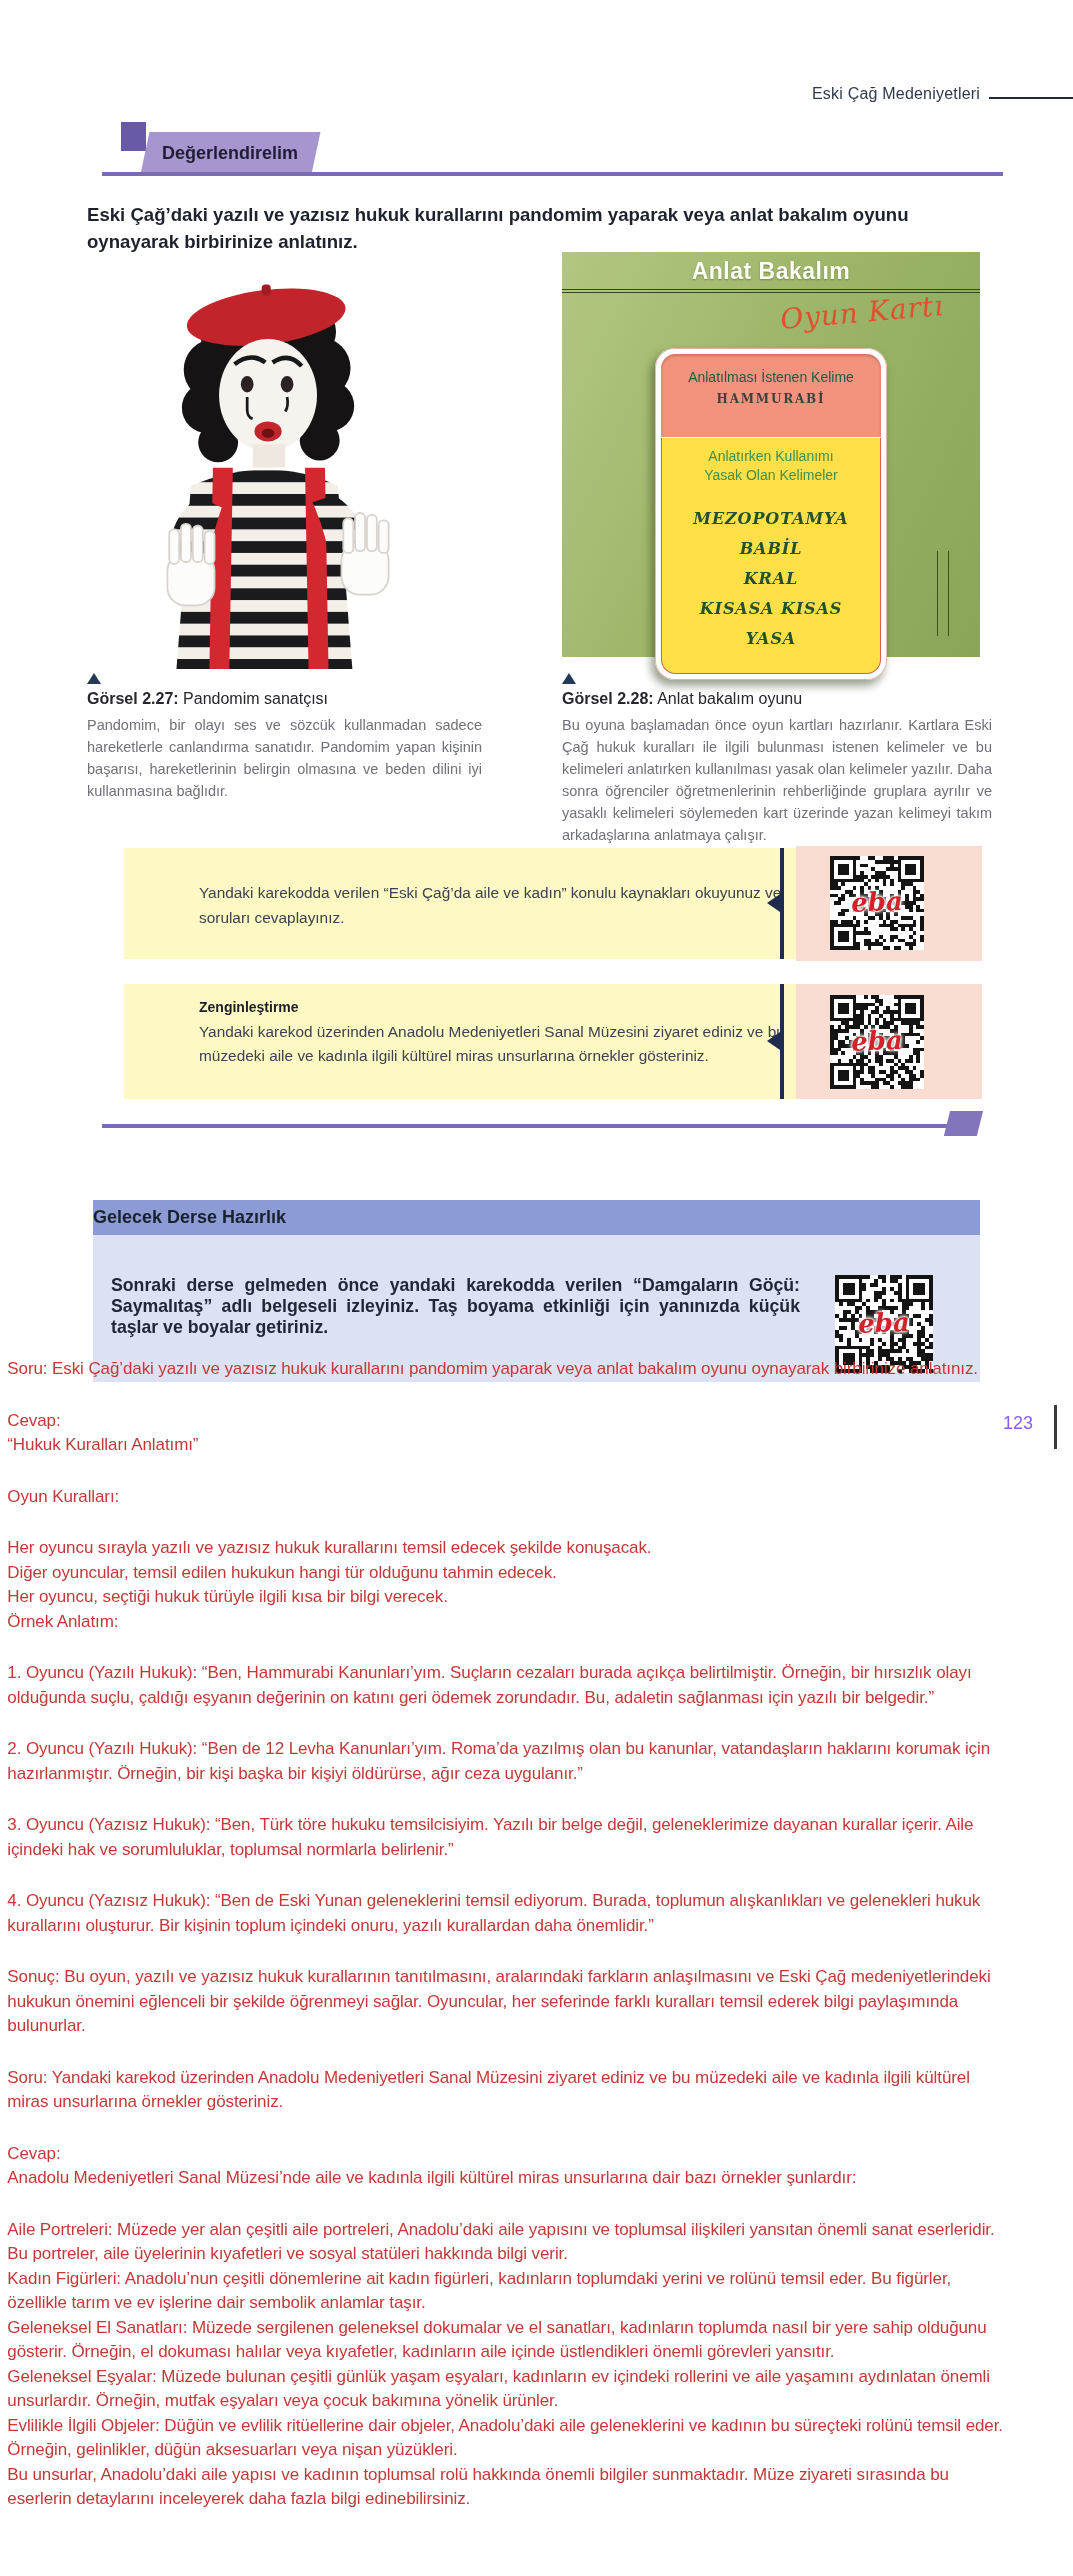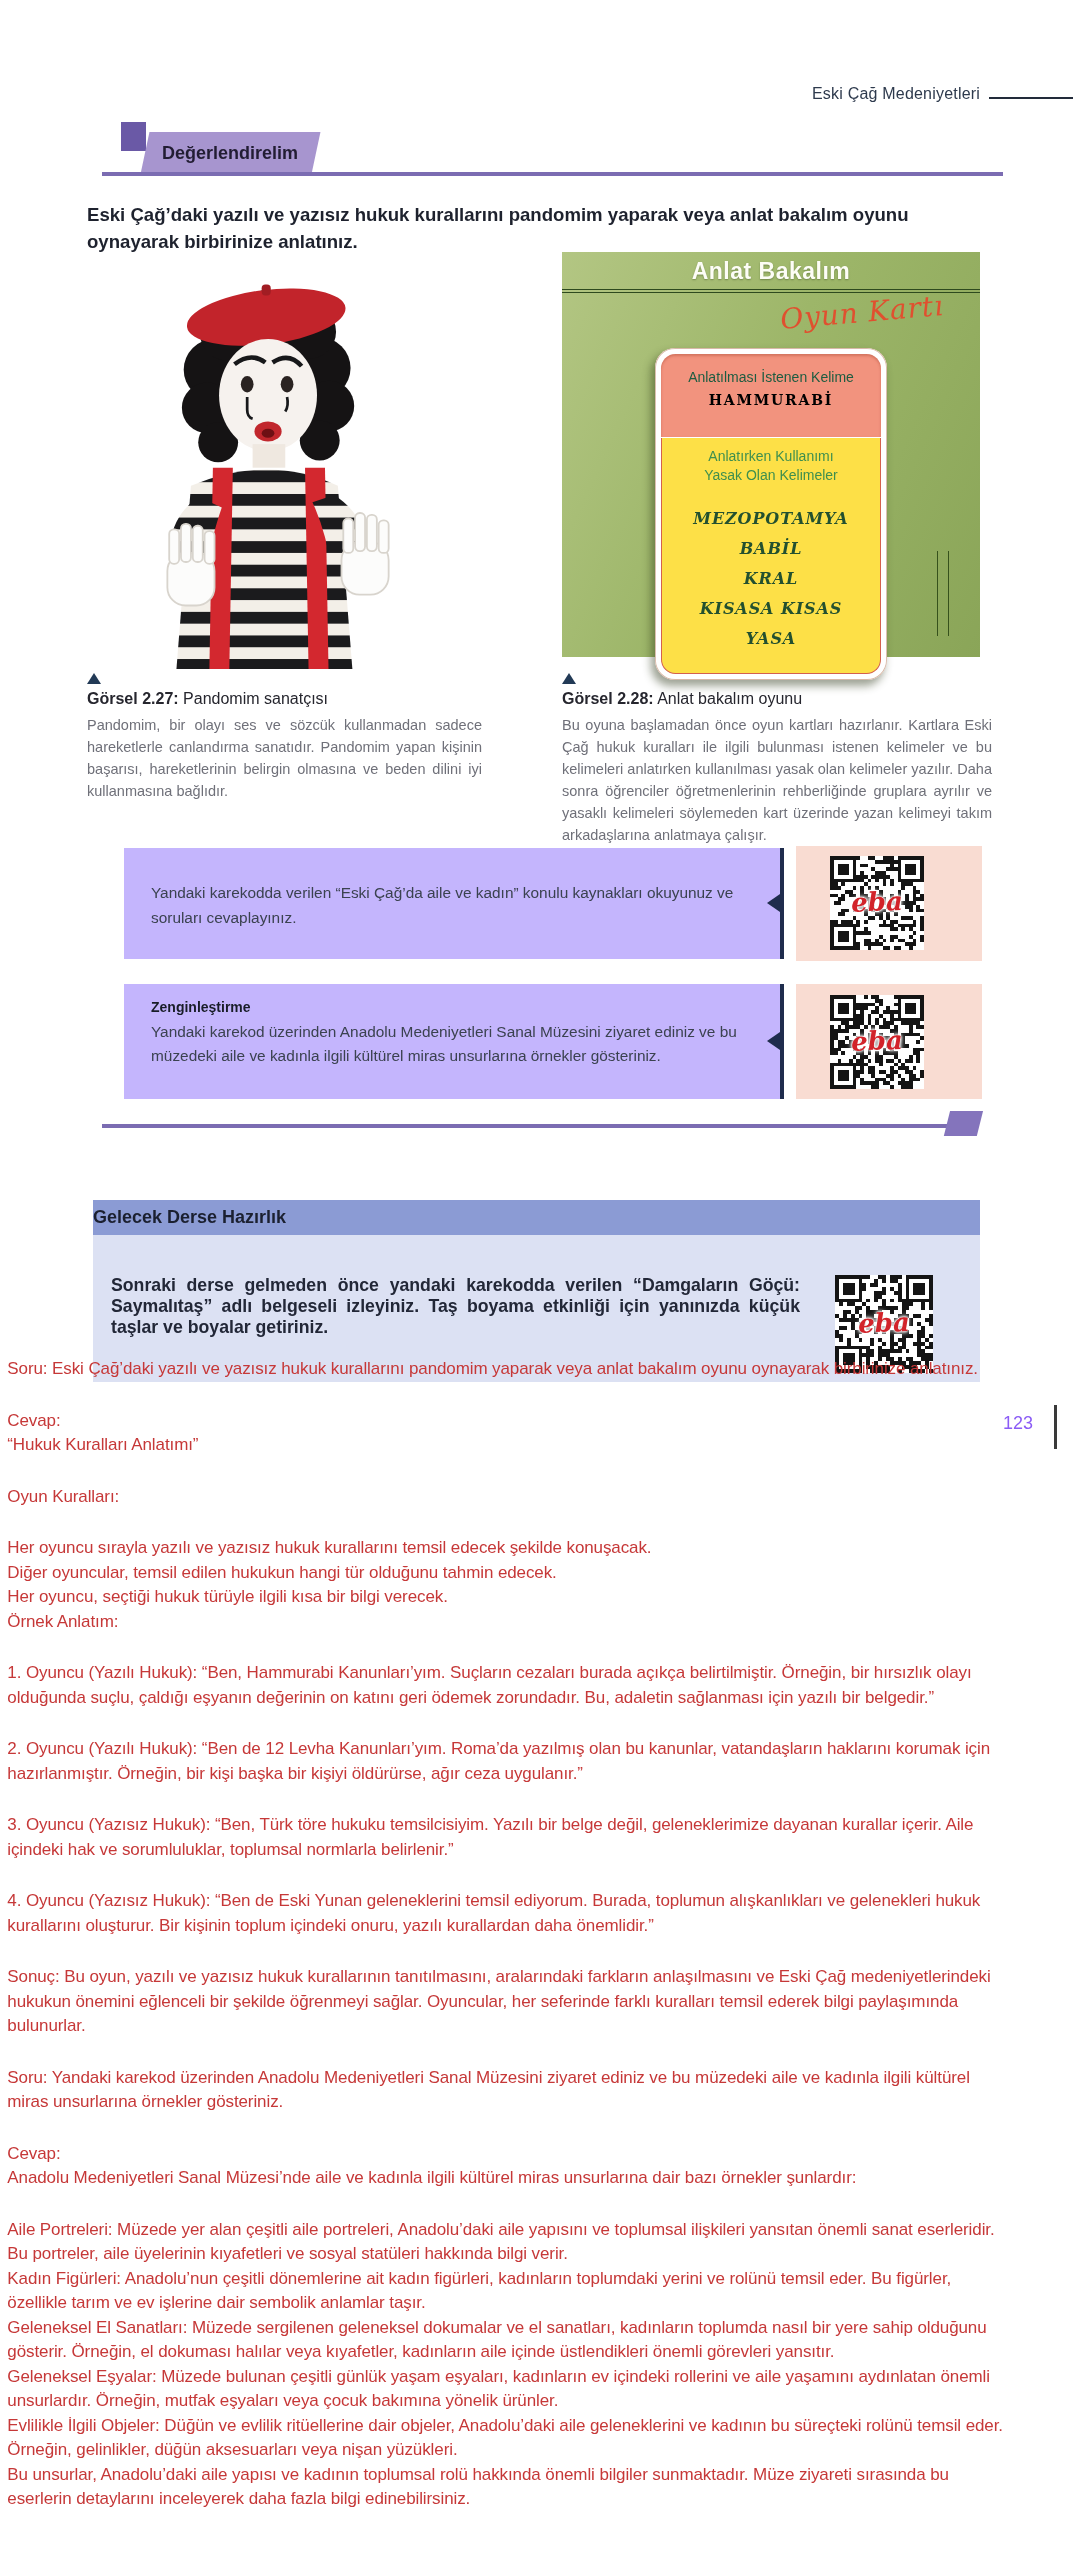--- a/index.html
+++ b/index.html
@@ -29,42 +29,42 @@
   .gc-rule{position:absolute;left:0;top:37px;width:100%;height:3.6px;
     border-top:1.5px solid #2e4a1e;border-bottom:1.1px solid #2e4a1e;box-sizing:border-box;}
   .gc-script{position:absolute;right:36px;top:44px;font-family:"DejaVu Serif",serif;
     font-style:italic;font-size:28px;color:#e0502f;transform:rotate(-5deg);letter-spacing:0.9px;}
   .card{position:absolute;left:93px;top:96px;width:232px;height:332px;background:#fff;
     border-radius:20px;box-shadow:-3.6px 5.4px 9px rgba(40,50,20,.45), inset 0 0 0 0.9px #d8b9a8;}
   .card-head{position:absolute;left:6.3px;top:6.3px;right:6.3px;height:83px;background:#f2937e;
     border-radius:14.5px 14.5px 0 0;text-align:center;box-shadow:inset 0 1.8px 2.7px rgba(150,50,30,.35);}
   .card-head .t-label{margin-top:14.5px;font-size:14px;color:#1d5c41;}
   .card-head .t-word{margin-top:7.3px;font-family:"DejaVu Serif",serif;font-weight:bold;
-    font-size:14px;color:#000000;letter-spacing:1.8px;}
+    font-size:12px;color:#404040;letter-spacing:1.8px;}
   .card-body{position:absolute;left:6.3px;top:90px;right:6.3px;bottom:6.3px;background:#fde047;
     border:1.5px solid #d4604d;border-top:none;border-radius:0 0 14.5px 14.5px;text-align:center;}
   .card-body .fl{margin-top:9px;font-size:14px;line-height:19px;color:#3f8f4e;}
   .fw{margin-top:24px;}
   .fw-item{font-family:"DejaVu Serif",serif;font-style:italic;font-weight:bold;
     font-size:16px;color:#23502f;letter-spacing:0.9px;margin-top:11px;}
   .gc-vlines{position:absolute;left:375px;top:299px;width:10px;height:85px;
     border-left:1.5px solid #36511c;border-right:1.5px solid #36511c;}
 
   
   .cap{color:#6f7079;}
   .tri{width:0;height:0;border-left:7.3px solid transparent;border-right:7.3px solid transparent;
     border-bottom:11px solid #223a56;}
   .cap-title{margin-top:6.3px;font-size:16px;color:#26262e;}
   .cap-title b{font-weight:bold;}
   .cap-body{margin-top:5.4px;font-size:14.5px;line-height:22px;text-align:justify;}
   .cap-left{left:87px;top:673px;width:395px;}
   .cap-right{left:562px;top:673px;width:430px;}
 
   
-  .pinkbox{background:#c4b5fd;}
+  .pinkbox{background:#fef9c3;padding-left:48px;}
   .box1{left:124px;top:848px;width:659px;height:111px;}
   .box1 .bx-text{padding:33px 18px 0 27px;}
   .bx-text{font-size:15.4px;line-height:24.5px;color:#3b4250;}
   .box2{left:124px;top:984px;width:659px;height:115px;}
   .box2 .bx-title{padding:14.5px 0 0 27px;font-size:14px;font-weight:bold;color:#191d28;}
   .box2 .bx-text{padding:5.4px 18px 0 27px;}
   .ptr-line{width:3.6px;background:#1f2c4d;}
   .pl1{left:780px;top:848px;height:111px;}
   .pl2{left:780px;top:984px;height:115px;}
   .ptr-arrow{width:0;height:0;border-top:9px solid transparent;border-bottom:9px solid transparent;

